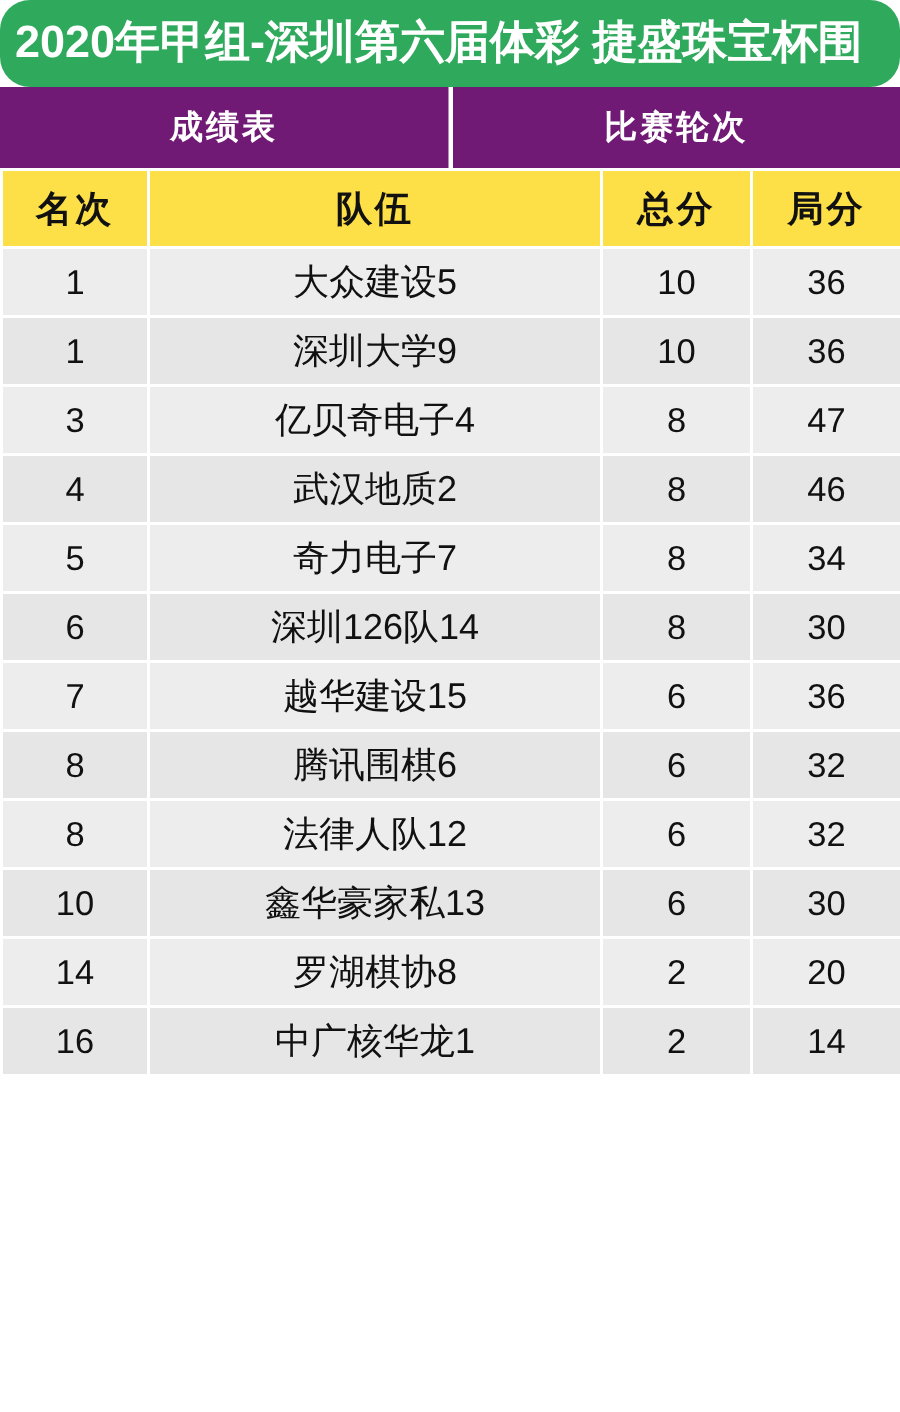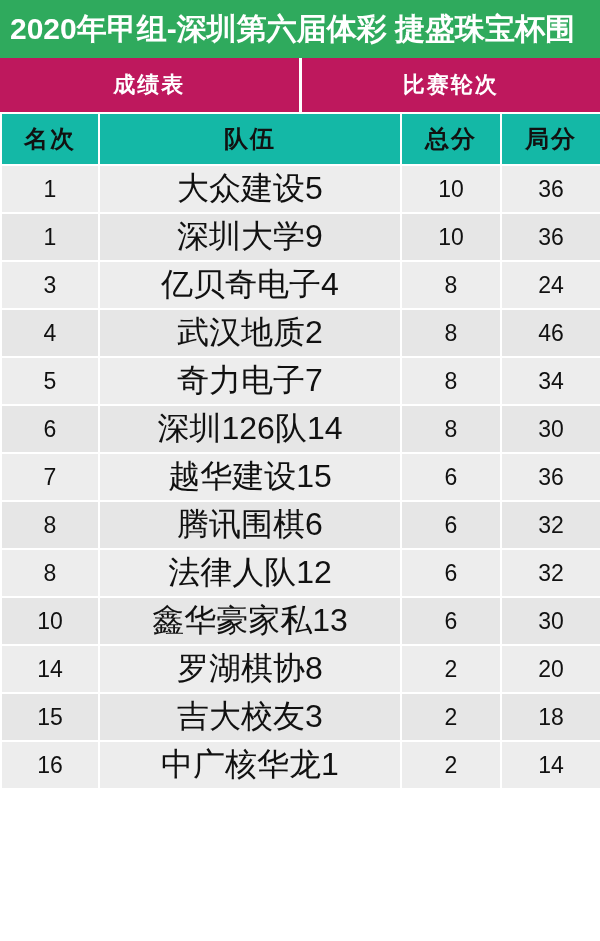--- a/index.html
+++ b/index.html
@@ -19,38 +19,39 @@
     background: #ffffff;
   }
   
   .banner {
     height: 58px;
     background: #2faa5d;
     display: flex;
     align-items: center;
     padding-left: 10px;
     overflow: hidden;
+    border-radius: 20px;
   }
   .banner-title {
     color: #ffffff;
     font-size: 30px;
     font-weight: bold;
     white-space: nowrap;
     letter-spacing: 0px;
     line-height: 58px;
   }
   
   .tabs {
     display: flex;
     height: 54px;
     background: #ffffff;
   }
   .tab {
     flex: 1;
-    background: #be185d;
+    background: #701a75;
     color: #ffffff;
     font-size: 22px;
     font-weight: bold;
     display: flex;
     align-items: center;
     justify-content: center;
     border-right: 3px solid #ffffff;
     letter-spacing: 2px;
   }
   .tab:last-child { border-right: none; }
@@ -60,39 +61,39 @@
     width: 100%;
     border-collapse: collapse;
     table-layout: fixed;
   }
   col.c-rank { width: 98px; }
   col.c-team { width: 302px; }
   col.c-total { width: 100px; }
   col.c-games { width: 100px; }
 
   thead th {
-    background: #14b8a6;
+    background: #fde047;
     border: 2px solid #ffffff;
     font-size: 24px;
     font-weight: bold;
     color: #111111;
     height: 52px;
     text-align: center;
     letter-spacing: 2px;
   }
   tbody td {
     background: #ededed;
     border: 2px solid #ffffff;
     height: 46px;
     text-align: center;
     font-size: 23px;
     color: #111111;
   }
   tbody td.team {
-    font-size: 32px;
+    font-size: 24px;
   }
   tbody td.rank, tbody td.total, tbody td.games {
     font-size: 23px;
   }
   tbody tr:nth-child(even) td { background: #e6e6e6; }
 </style>
 </head>
 <body>
 
 <div class="page">
@@ -131,21 +132,21 @@
       <tr>
         <td class="rank">1</td>
         <td class="team">深圳大学9</td>
         <td class="total">10</td>
         <td class="games">36</td>
       </tr>
       <tr>
         <td class="rank">3</td>
         <td class="team">亿贝奇电子4</td>
         <td class="total">8</td>
-        <td class="games">24</td>
+        <td class="games">47</td>
       </tr>
       <tr>
         <td class="rank">4</td>
         <td class="team">武汉地质2</td>
         <td class="total">8</td>
         <td class="games">46</td>
       </tr>
       <tr>
         <td class="rank">5</td>
         <td class="team">奇力电子7</td>
@@ -182,26 +183,20 @@
         <td class="total">6</td>
         <td class="games">30</td>
       </tr>
       <tr>
         <td class="rank">14</td>
         <td class="team">罗湖棋协8</td>
         <td class="total">2</td>
         <td class="games">20</td>
       </tr>
       <tr>
-        <td class="rank">15</td>
-        <td class="team">吉大校友3</td>
-        <td class="total">2</td>
-        <td class="games">18</td>
-      </tr>
-      <tr>
         <td class="rank">16</td>
         <td class="team">中广核华龙1</td>
         <td class="total">2</td>
         <td class="games">14</td>
       </tr>
     </tbody>
   </table>
 
 </div>
 

